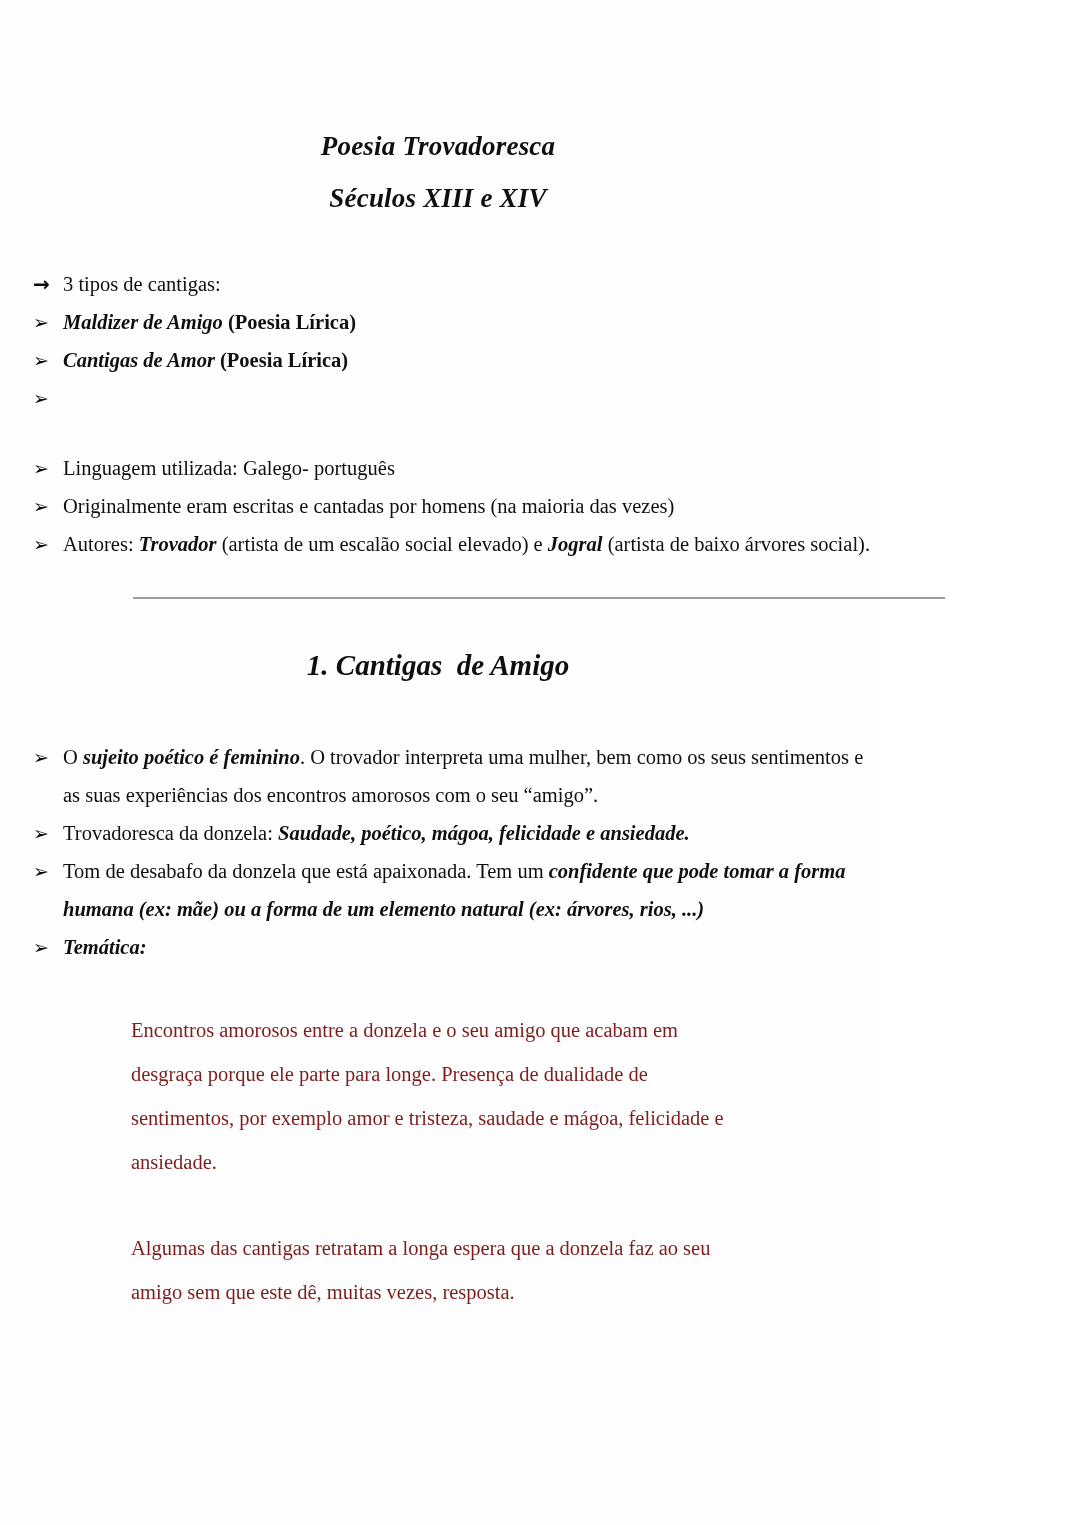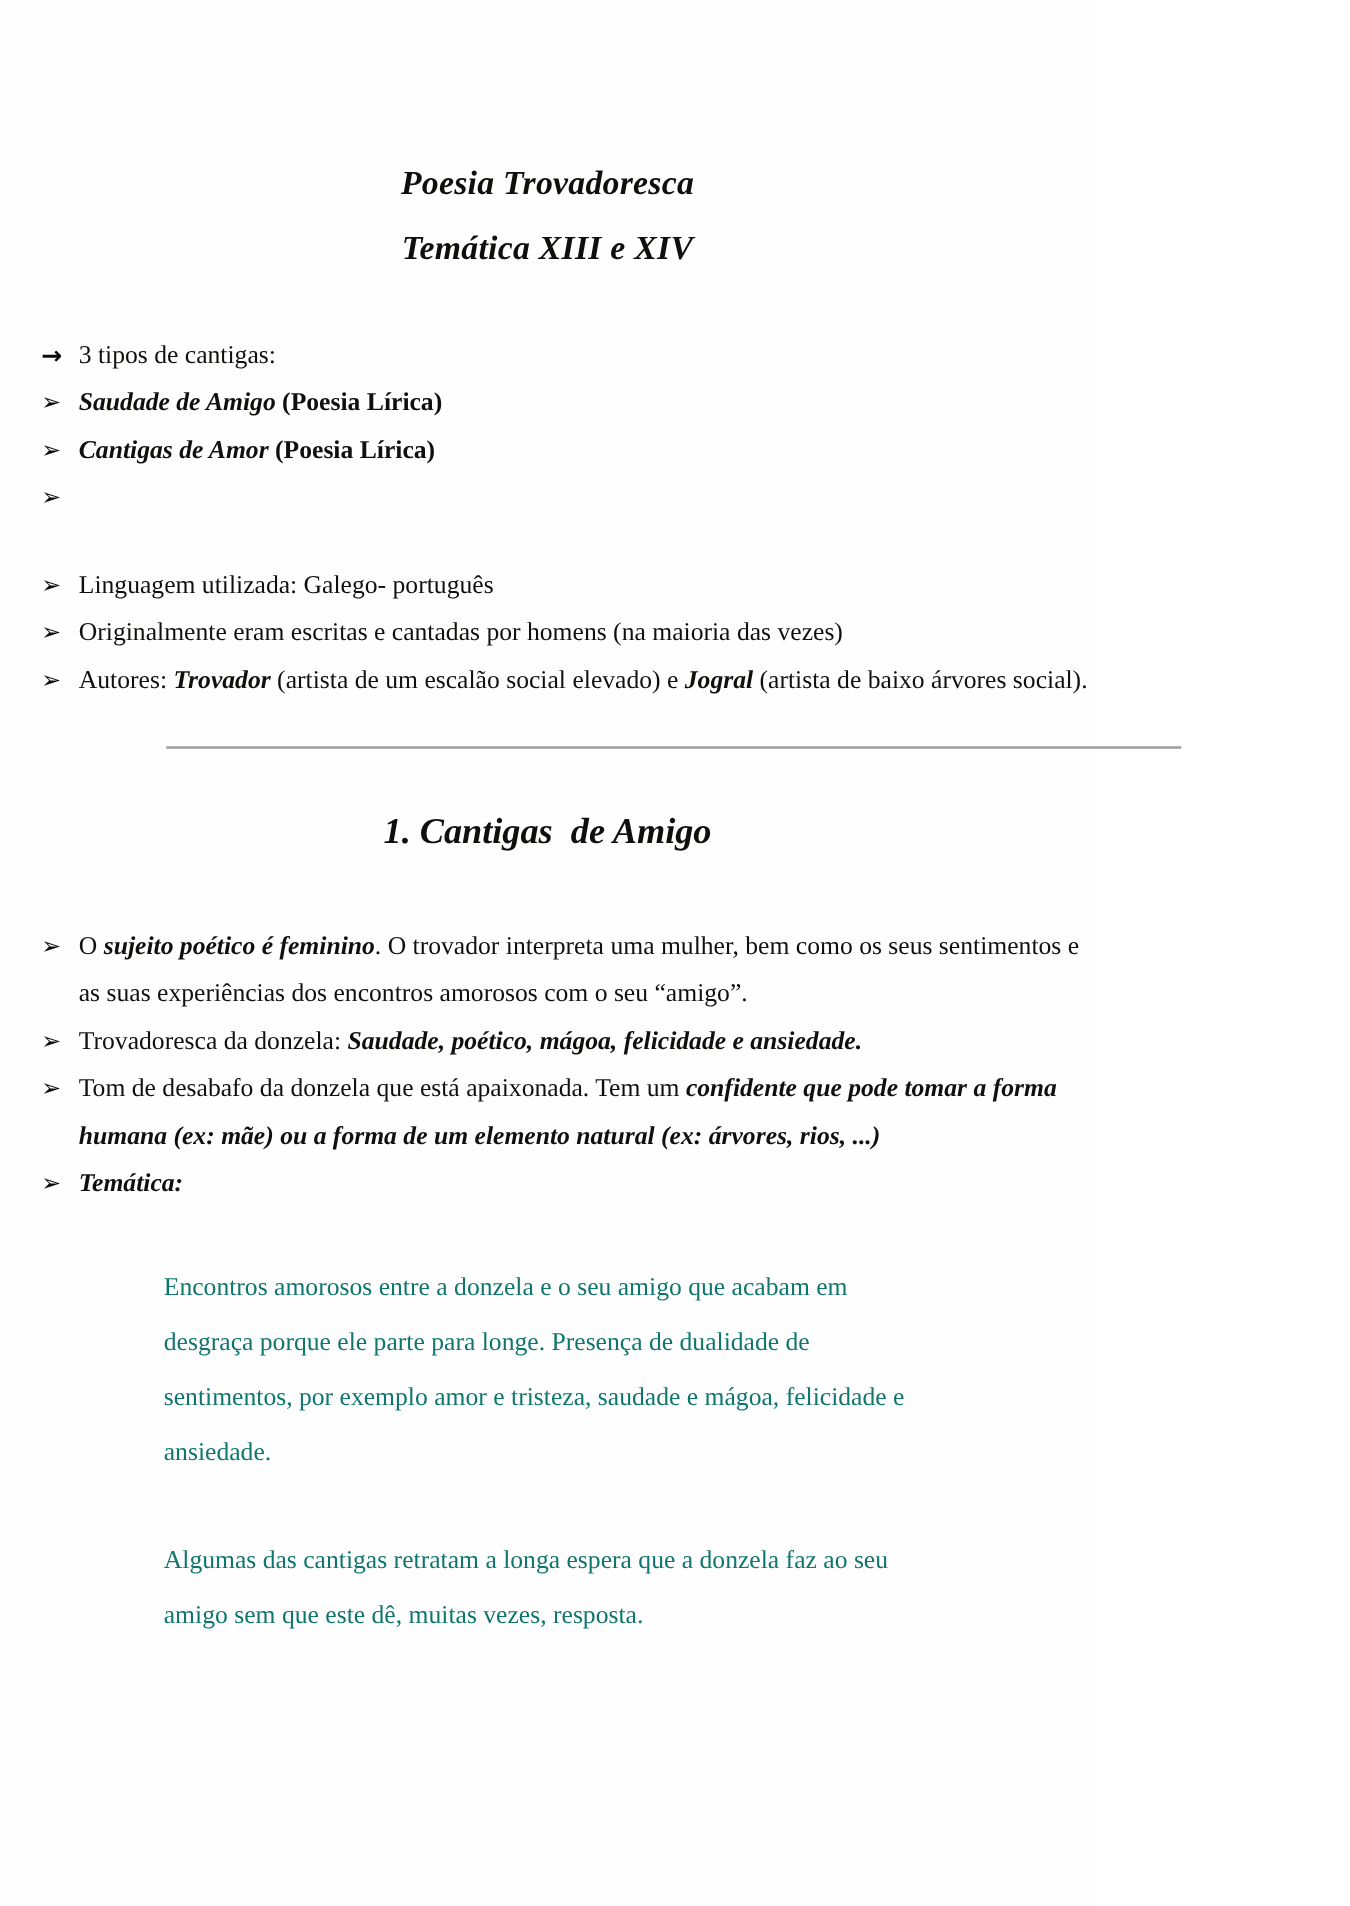--- a/index.html
+++ b/index.html
@@ -95,40 +95,40 @@
     white-space: pre;
   }
 
   
   .para {
     margin: 0;
     padding: 0 135px 0 131px;
     font-size: 20.5px;
     line-height: 44px;
     text-align: left;
-    color: #0f766e;
+    color: #7f1d1d;
   }
   .para.first { padding-top: 42px; }
   .para.second { padding-top: 42px; }
   .list-wrap-1 { padding-top: 53px; }
   .list-wrap-2 { padding-top: 70px; }
   .list-wrap-3 { padding-top: 58px; }
 </style>
 </head>
 <body>
 
 <div class="page" style="background: rgb(254, 254, 254);">
 
   <h1 class="doc-title line1">Poesia Trovadoresca</h1>
-  <h1 class="doc-title line2">Temática XIII e XIV</h1>
+  <h1 class="doc-title line2">Séculos XIII e XIV</h1>
 
   <div class="list-wrap-1">
     <ul class="list" id="intro-list">
         <li class="list-item"><span class="bullet arrow">→</span><span><span>3 tipos de cantigas:</span></span></li>
-        <li class="list-item"><span class="bullet head">➢</span><span><span class="bi">Saudade de Amigo</span><span> </span><span class="bd">(Poesia Lírica)</span></span></li>
+        <li class="list-item"><span class="bullet head">➢</span><span><span class="bi">Maldizer de Amigo</span><span> </span><span class="bd">(Poesia Lírica)</span></span></li>
         <li class="list-item"><span class="bullet head">➢</span><span><span class="bi">Cantigas de Amor</span><span> </span><span class="bd">(Poesia Lírica)</span></span></li>
         <li class="list-item"><span class="bullet head">➢</span></li>
       </ul>
   </div>
 
   <div class="list-wrap-2">
     <ul class="list" id="general-list">
         <li class="list-item"><span class="bullet head">➢</span><span><span>Linguagem utilizada: Galego- português</span></span></li>
         <li class="list-item"><span class="bullet head">➢</span><span><span>Originalmente eram escritas e cantadas por homens (na maioria das vezes)</span></span></li>
         <li class="list-item"><span class="bullet head">➢</span><span><span>Autores: </span><span class="bi">Trovador</span><span> (artista de um escalão social elevado) e </span><span class="bi">Jogral</span><span> (artista de baixo árvores social).</span></span></li>

